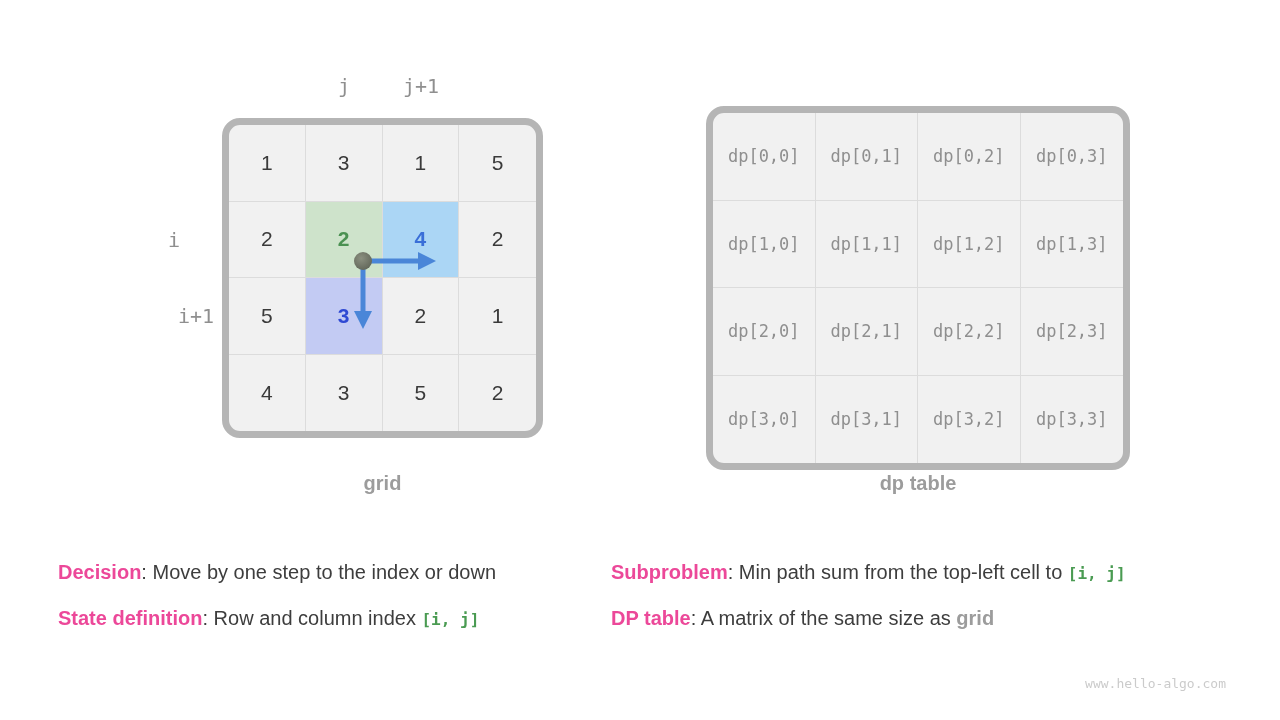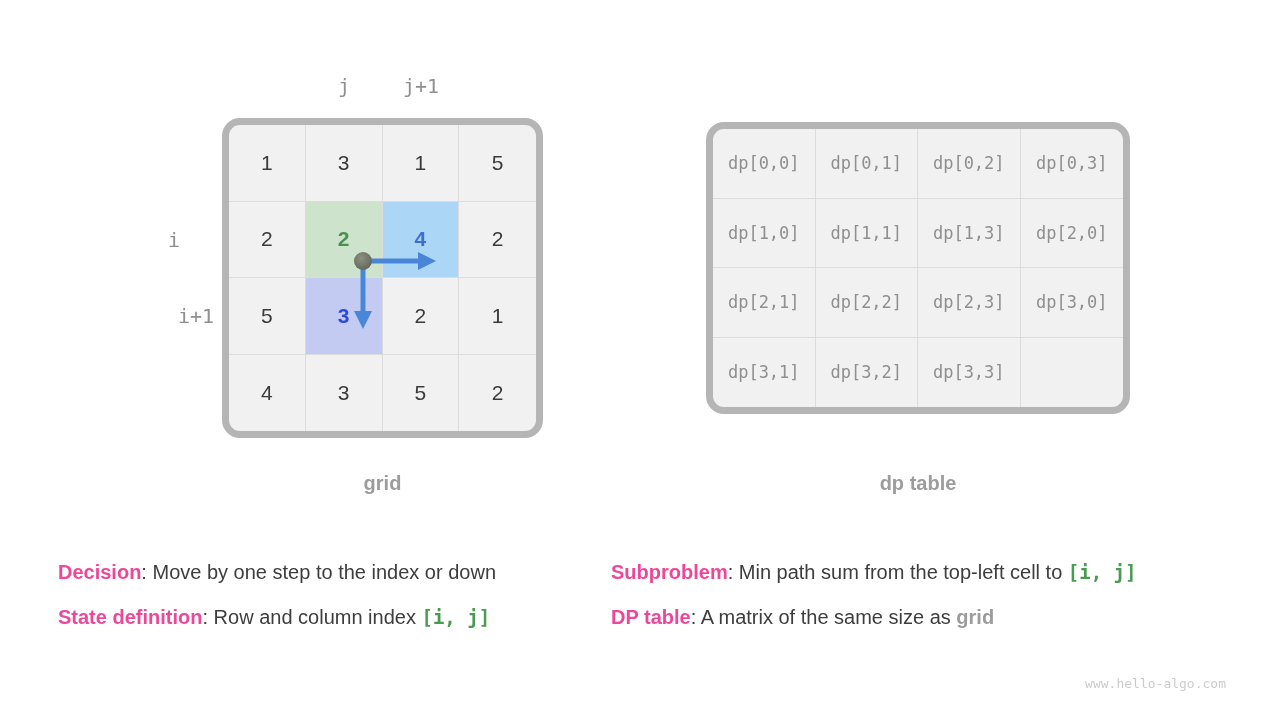--- a/index.html
+++ b/index.html
@@ -10,21 +10,21 @@
     --arrow:#4a86d8; --code-green:#4a9b52; --label-gray:#8f8f8f;
     --caption-gray:#9c9c9c; --text-dark:#3d3d3d; --watermark-gray:#cbcbcb;
   }
   html,body{margin:0;padding:0;}
   body{font-family:"Liberation Sans",sans-serif;background:#ffffff;}
   .stage{position:relative;width:1280px;height:720px;background:#ffffff;overflow:hidden;}
 
   .panel{position:absolute;box-sizing:border-box;border:7px solid var(--frame);
          border-radius:18px;background:var(--cell-bg);overflow:hidden;}
   #grid-panel{left:222px;top:118px;width:321px;height:320px;}
-  #dp-panel{left:706px;top:122px;width:424px;height:292px;}
+  #dp-panel{left:706px;top:106px;width:424px;height:364px;}
 
   .cells{display:grid;grid-template-columns:repeat(4,1fr);grid-template-rows:repeat(4,1fr);
          width:100%;height:100%;}
   .cell{display:flex;align-items:center;justify-content:center;
         border-right:1px solid var(--grid-line);border-bottom:1px solid var(--grid-line);
         font-size:21px;color:#3a3a3a;}
   .cells .cell:nth-child(4n){border-right:none;}
   .cells .cell:nth-child(n+13){border-bottom:none;}
   .cell.hl-green{background:var(--highlight-green-bg);color:var(--highlight-green-text);font-weight:bold;}
   .cell.hl-blue{background:var(--highlight-blue-bg);color:var(--highlight-blue-text);font-weight:bold;}
@@ -47,21 +47,21 @@
 
   #arrow-overlay{position:absolute;left:222px;top:118px;width:321px;height:320px;pointer-events:none;}
   #arrow-overlay .arrow-line{stroke:var(--arrow);stroke-width:5;fill:none;}
   #arrow-overlay .arrow-head{fill:var(--arrow);}
 
   .notes{position:absolute;top:550px;font-size:20px;color:var(--text-dark);line-height:45px;}
   #notes-left{left:58px;}
   #notes-right{left:611px;}
   .note-line b{color:#ec4899;}
   .code-green{font-family:"DejaVu Sans Mono","Liberation Mono",monospace;
-              font-weight:bold;color:var(--code-green);font-size:19px;}
+              font-weight:bold;color:var(--code-green);font-size:16px;}
   .gray-word{font-weight:bold;color:var(--caption-gray);}
 
   #watermark{position:absolute;right:54px;top:676px;
              font-family:"DejaVu Sans Mono","Liberation Mono",monospace;
              font-size:13px;color:var(--watermark-gray);}
 </style>
 </head>
 <body>
 
 <div class="stage">
@@ -107,20 +107,21 @@
   </svg>
 
   <div class="panel" id="dp-panel">
     <div class="cells">
       <div class="cell dp">dp[0,0]</div>
       <div class="cell dp">dp[0,1]</div>
       <div class="cell dp">dp[0,2]</div>
       <div class="cell dp">dp[0,3]</div>
       <div class="cell dp">dp[1,0]</div>
       <div class="cell dp">dp[1,1]</div>
+      <div class="cell dp">dp[1,2]</div>
       <div class="cell dp">dp[1,3]</div>
       <div class="cell dp">dp[2,0]</div>
       <div class="cell dp">dp[2,1]</div>
       <div class="cell dp">dp[2,2]</div>
       <div class="cell dp">dp[2,3]</div>
       <div class="cell dp">dp[3,0]</div>
       <div class="cell dp">dp[3,1]</div>
       <div class="cell dp">dp[3,2]</div>
       <div class="cell dp">dp[3,3]</div>
     </div>

